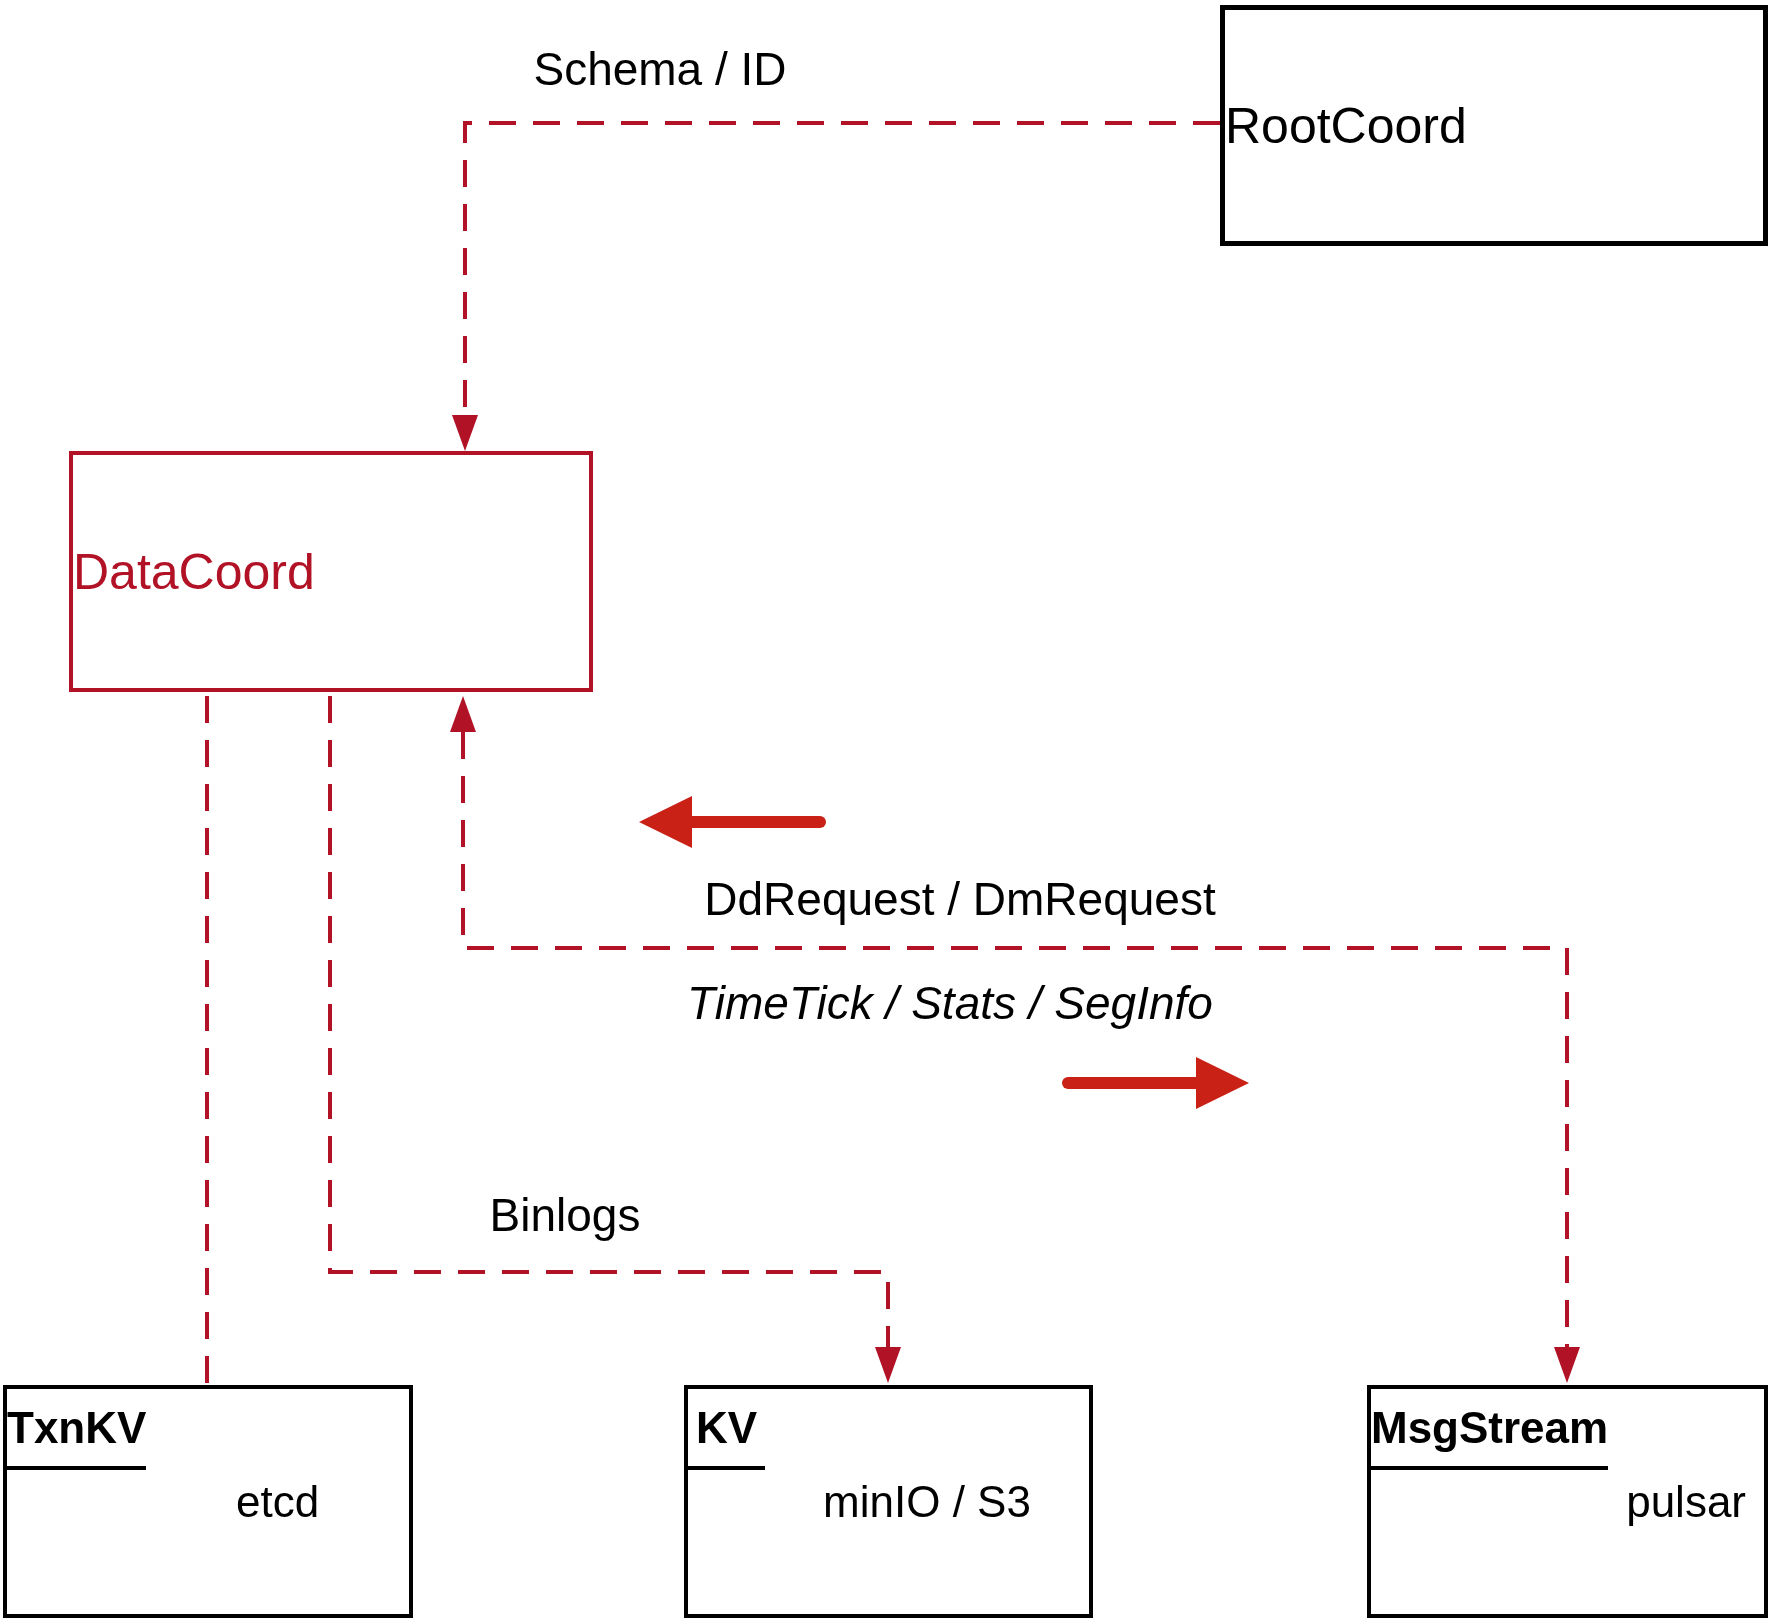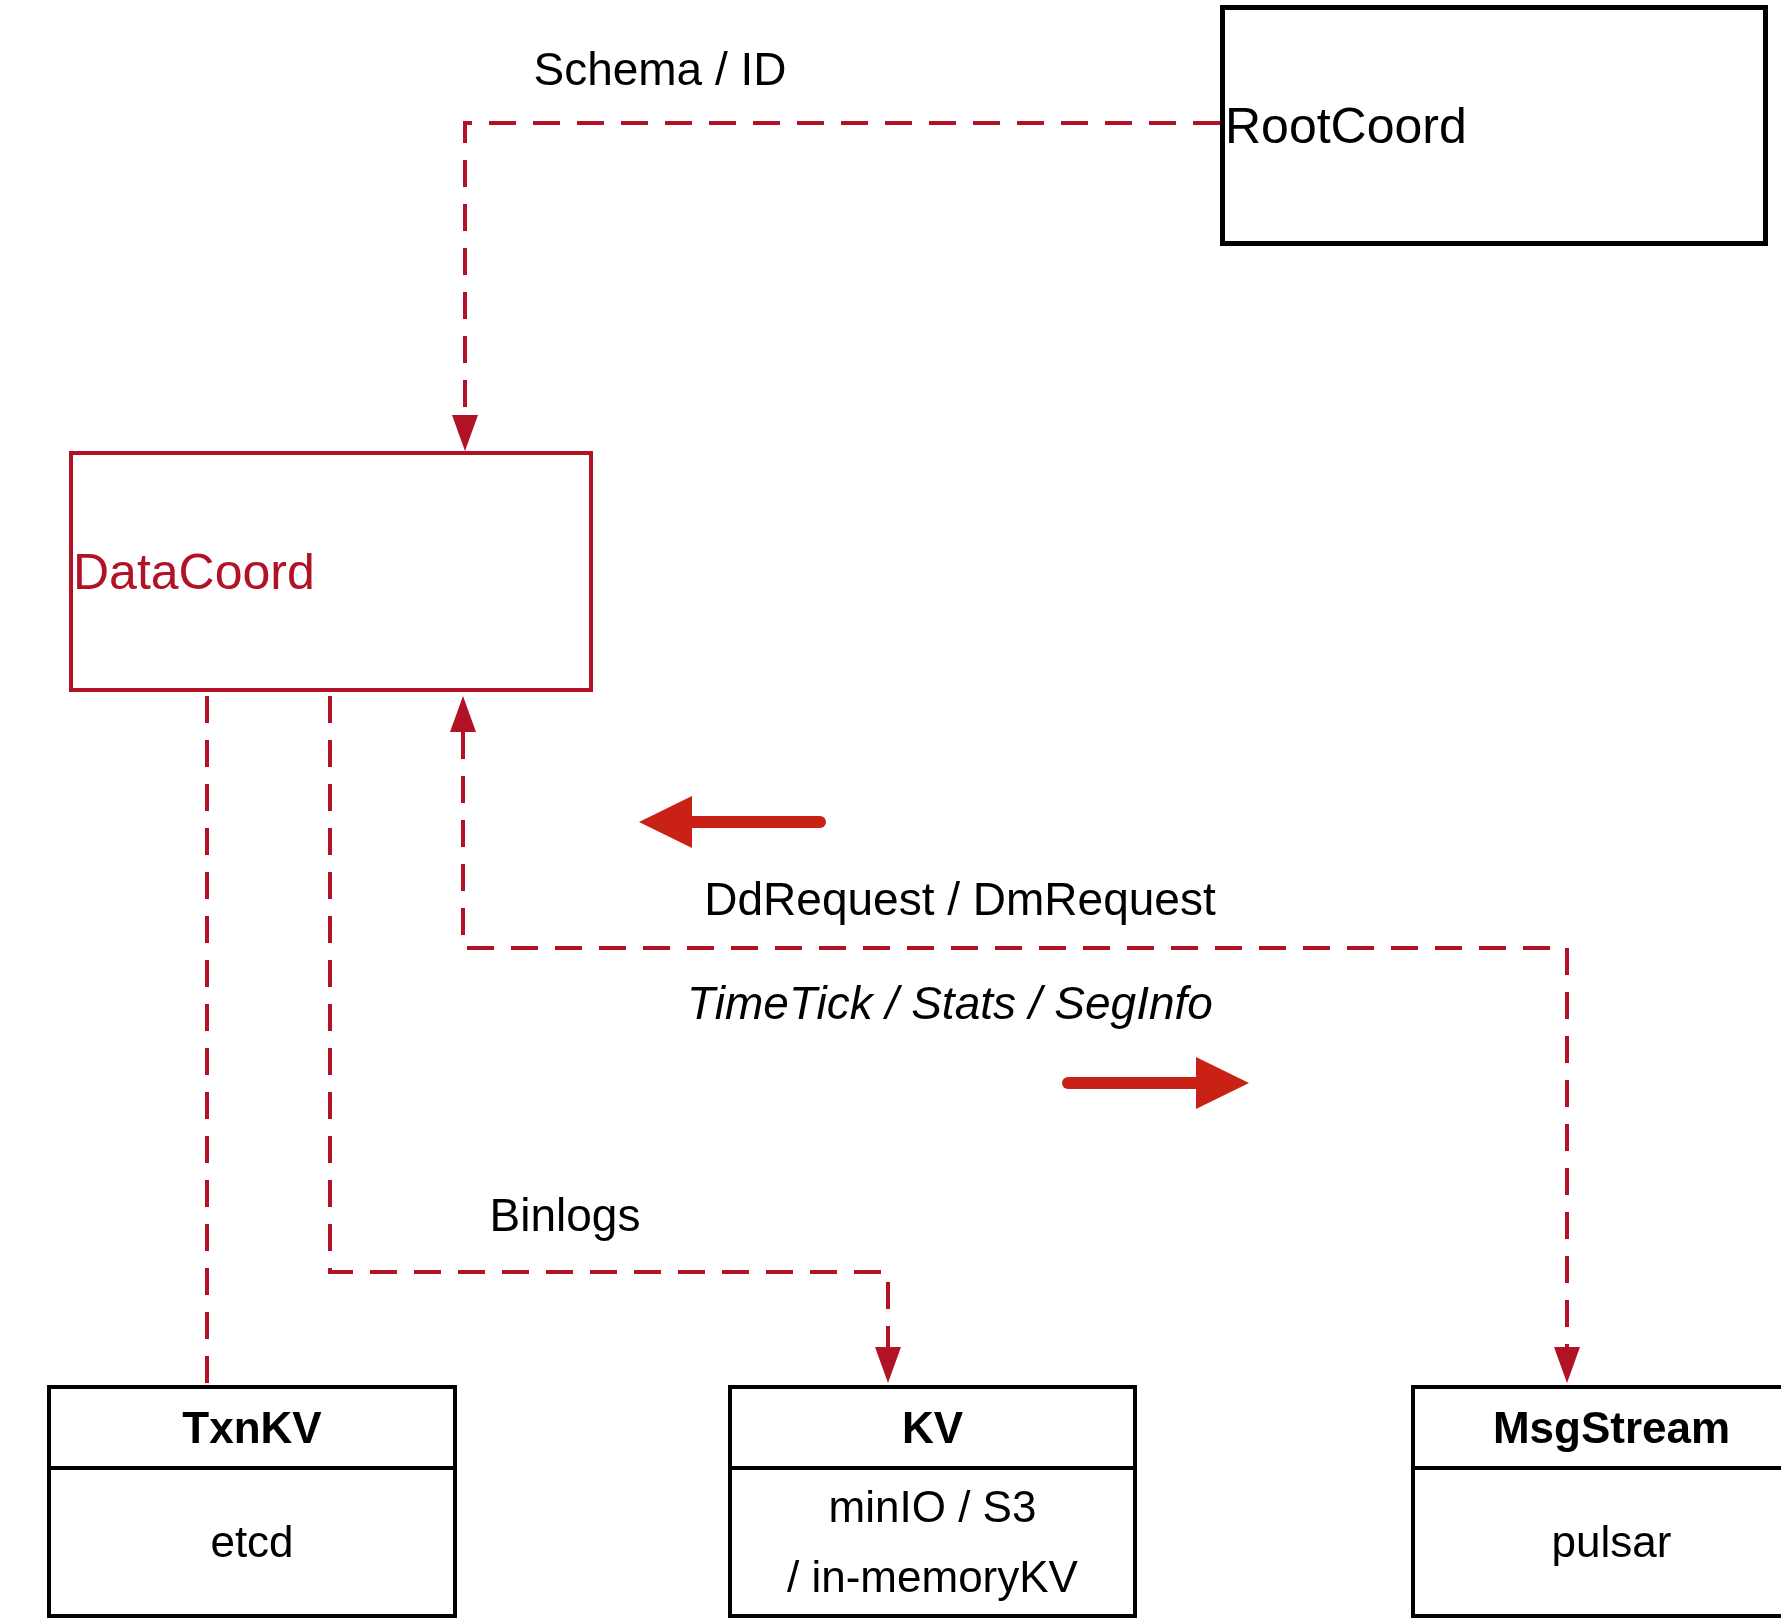--- a/index.html
+++ b/index.html
@@ -25,21 +25,21 @@
   .node{position:absolute;background:var(--paper);box-sizing:border-box;}
   .simple-node{
     border:5px solid var(--ink);
     display:flex;align-items:center;justify-content:flex-start;
     font-size:50px;color:var(--ink);
   }
   #datacoord{border:4px solid var(--crimson);color:var(--crimson);}
   #rootcoord{left:1220px;top:5px;width:548px;height:241px;}
   #datacoord{left:69px;top:451px;width:524px;height:241px;}
 
-  .record-node{border:4px solid var(--ink);display:flex;flex-direction:column;margin-left:44px;}
+  .record-node{border:4px solid var(--ink);display:flex;flex-direction:row;}
   #txnkv{left:3px;top:1385px;width:410px;height:233px;}
   #kv{left:684px;top:1385px;width:409px;height:233px;}
   #msgstream{left:1367px;top:1385px;width:401px;height:233px;}
   .record-header{
     height:77px;flex:0 0 77px;border-bottom:4px solid var(--ink);
     display:flex;align-items:center;justify-content:center;
     font-weight:bold;font-size:44px;color:var(--ink);
   }
   .record-body{
     flex:1 1 auto;
@@ -93,21 +93,20 @@
     <div class="record-header">TxnKV</div>
     <div class="record-body">
       <span>etcd</span>
     </div>
   </div>
 
   <div id="kv" class="node record-node">
     <div class="record-header">KV</div>
     <div class="record-body">
       <span>minIO / S3</span>
-      <span>/ in-memoryKV</span>
     </div>
   </div>
 
   <div id="msgstream" class="node record-node">
     <div class="record-header">MsgStream</div>
     <div class="record-body">
       <span>pulsar</span>
     </div>
   </div>
 

